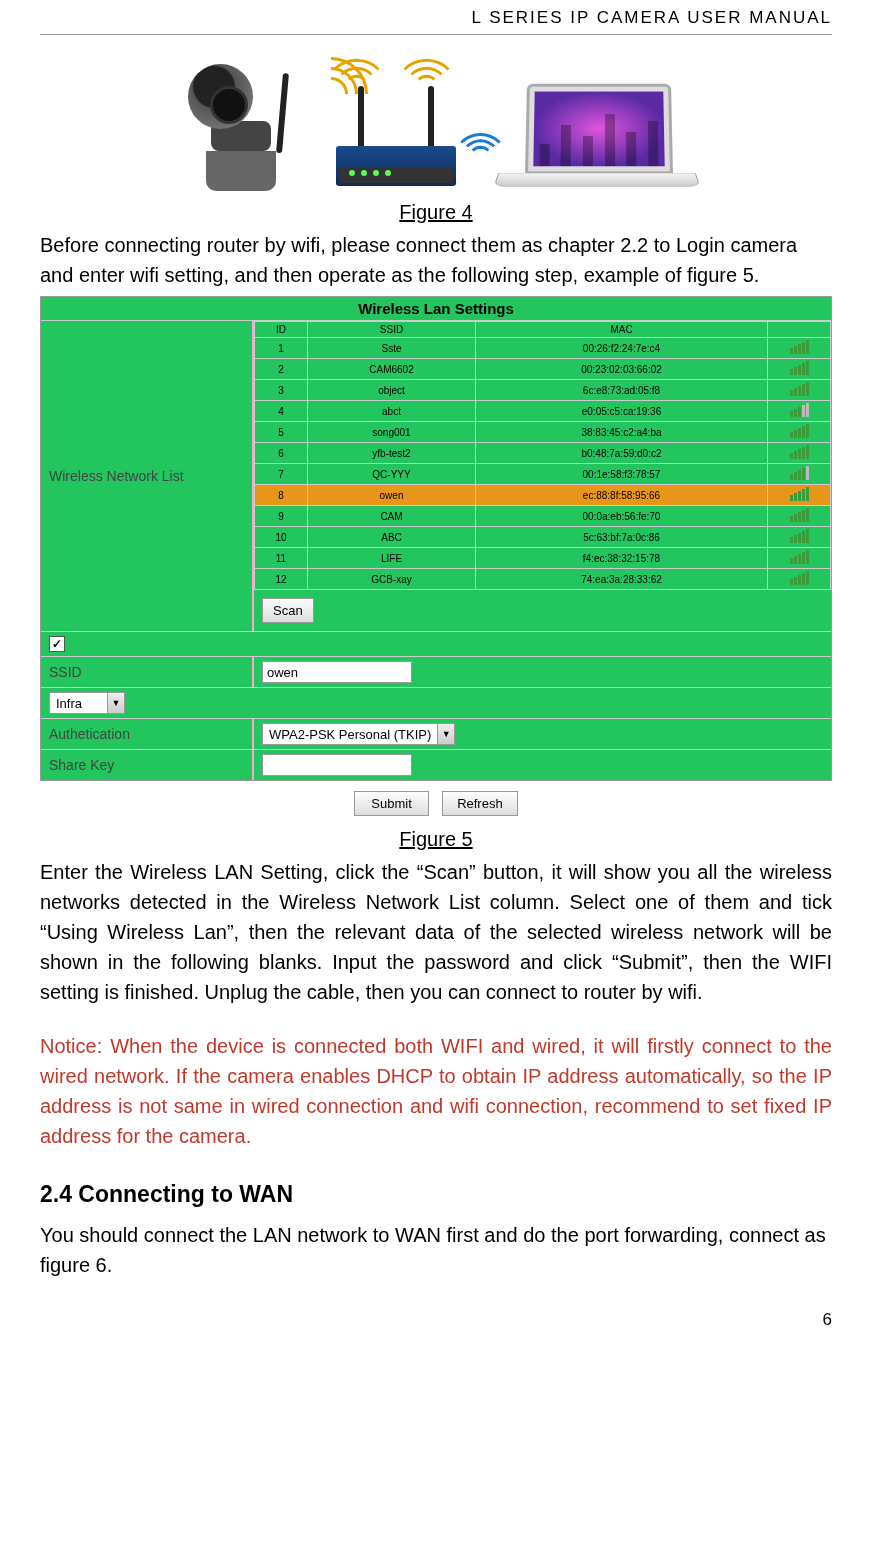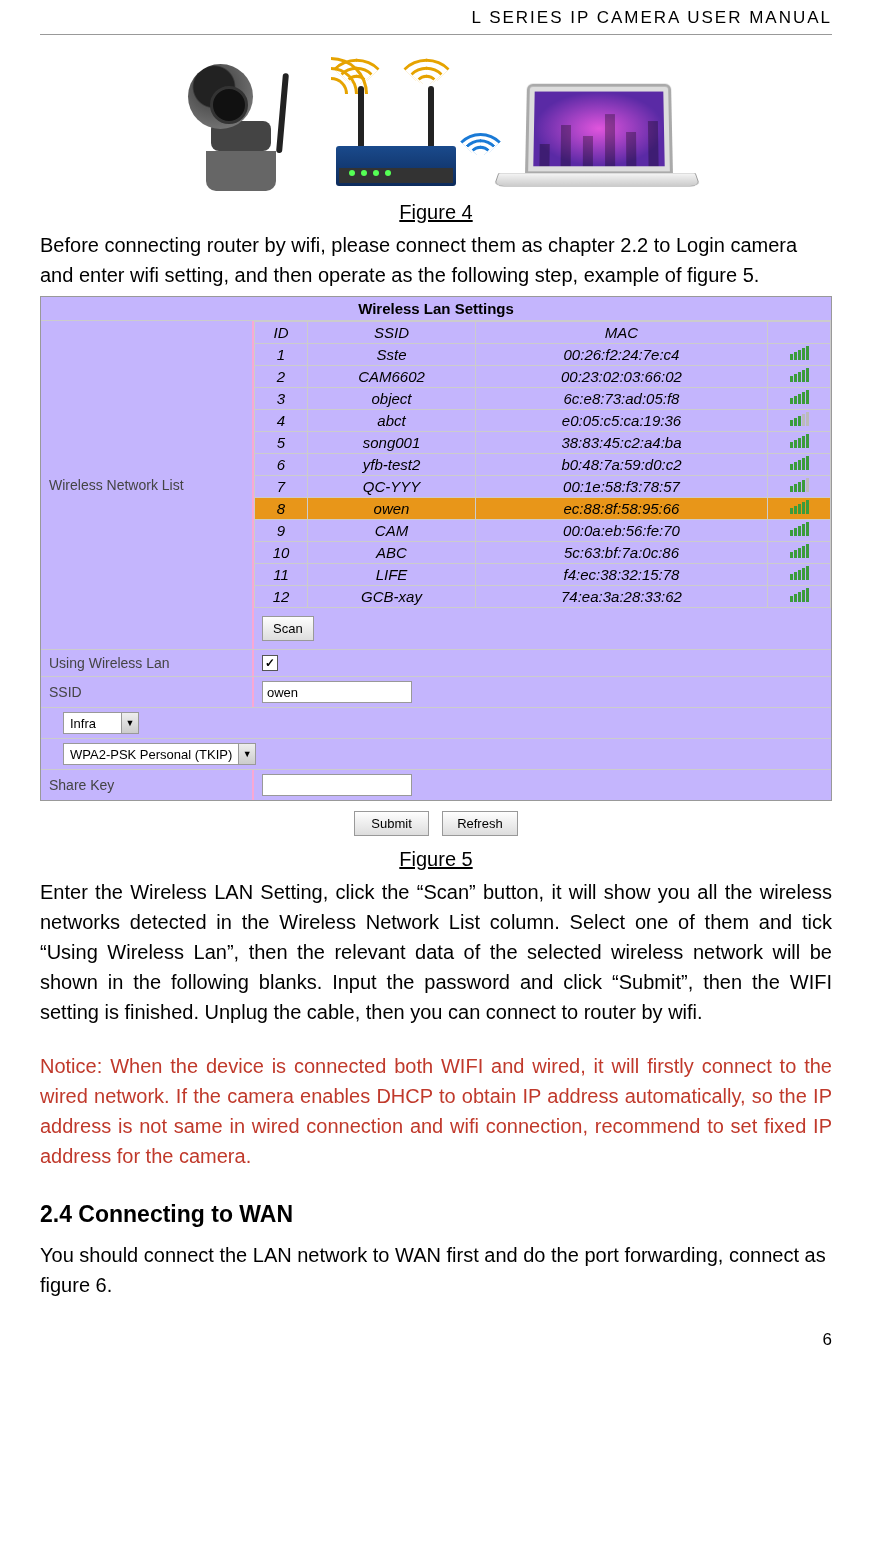--- a/index.html
+++ b/index.html
@@ -208,21 +208,21 @@
     }
     h2 {
       font-size: 23px;
       font-weight: bold;
       margin: 30px 0 12px 0;
     }
     .settings-screenshot {
       border: 1px solid #999;
       margin: 6px 0 0 0;
       font-size: 14px;
-      background:#c4b5fd;
+      background:#22c55e;
     }
     .ss-header {
       text-align: center;
       font-weight: bold;
       padding: 3px;
       border-bottom: 1px solid #ccc;
       font-size:15px;
     }
     .ss-row {
       display: flex;
@@ -239,22 +239,21 @@
     }
     .ss-value {
       flex: 1;
       padding: 4px 8px;
       display:flex;
       align-items:center;
     }
     .network-table {
       width: 100%;
       border-collapse: collapse;
-      font-size: 15px;
-      font-style: italic;
+      font-size: 10px;
     }
     .network-table th, .network-table td {
       border: 1px solid #ccc;
       padding: 2px 6px;
       text-align: center;
       font-weight:normal;
     }
     .network-table th:nth-child(1), .network-table td:nth-child(1){ width:40px; }
     .network-table th:nth-child(2), .network-table td:nth-child(2){ width:155px; }
     .network-table th:nth-child(4), .network-table td:nth-child(4){ width:50px; }
@@ -302,21 +301,20 @@
       background:white;
     }
     .fake-input.disabled { background:#eee; color:#888;}
     .fake-select {
       display:inline-flex;
       align-items:center;
       border:1px solid #999;
       height:20px;
       background:white;
       font-size:13px;
-      margin-left:14px;
     }
     .fake-select .sel-text { padding:0 6px; }
     .fake-select .sel-arrow {
       width:16px;
       height:100%;
       background:linear-gradient(to bottom,#eee,#ccc);
       border-left:1px solid #999;
       display:flex;
       align-items:center;
       justify-content:center;
@@ -560,40 +558,40 @@
                 </span></td>
             </tr>
           </tbody>
       </table>
       <div class="scan-row">
         <span class="fake-button">Scan</span>
       </div>
     </div>
   </div>
   <div class="ss-row">
-    <div class="ss-label">Using Wireless Lan</div>
     <div class="ss-value">
         <span class="fake-checkbox">✓</span>
       </div>
   </div>
   <div class="ss-row">
     <div class="ss-label">SSID</div>
     <div class="ss-value">
         <span class="fake-input">owen</span>
       </div>
   </div>
   <div class="ss-row">
     <div class="ss-value">
       <span class="fake-select">
         <span class="sel-text" style="width:45px;">Infra</span>
         <span class="sel-arrow">▼</span>
       </span>
     </div>
   </div>
   <div class="ss-row">
+    <div class="ss-label">Authetication</div>
     <div class="ss-value">
       <span class="fake-select">
         <span class="sel-text">WPA2-PSK Personal (TKIP)</span>
         <span class="sel-arrow">▼</span>
       </span>
     </div>
   </div>
   <div class="ss-row" style="border-bottom:none;">
     <div class="ss-label">Share Key</div>
     <div class="ss-value">

